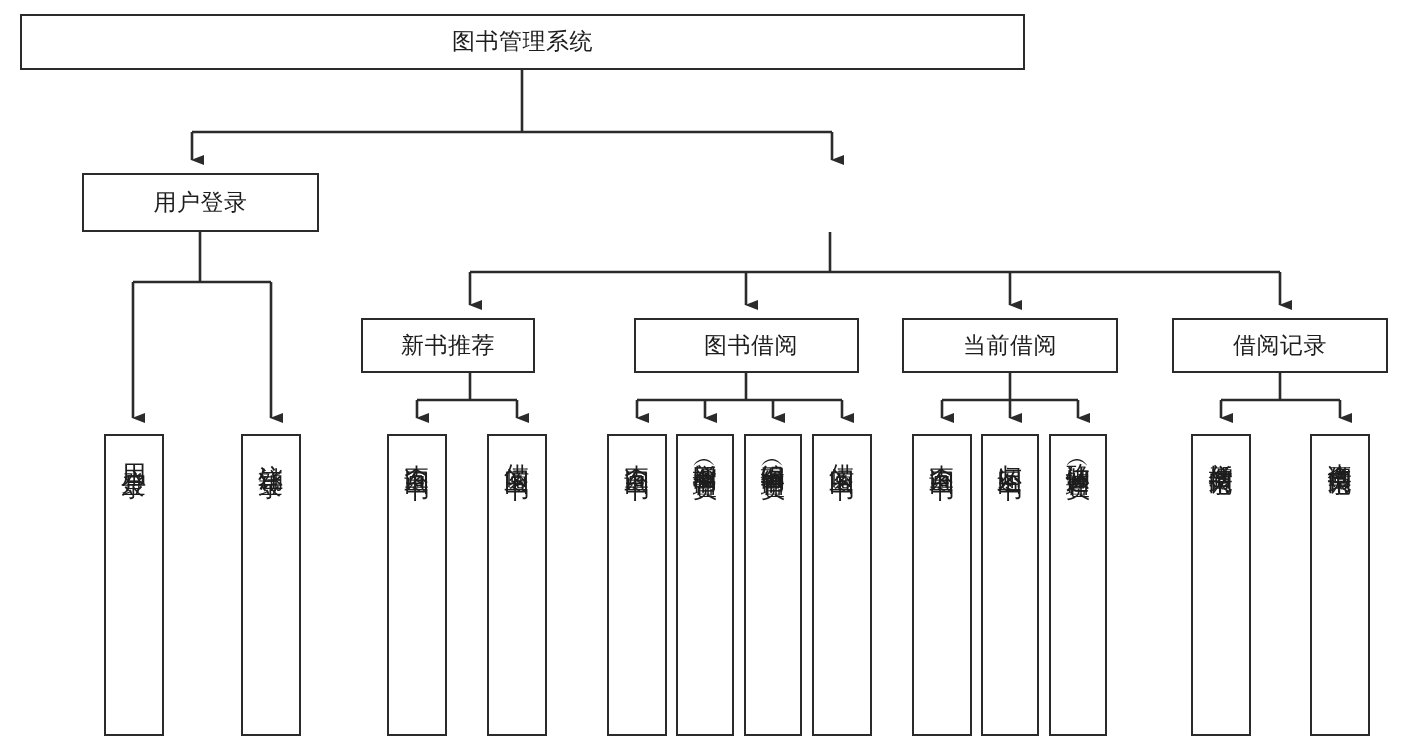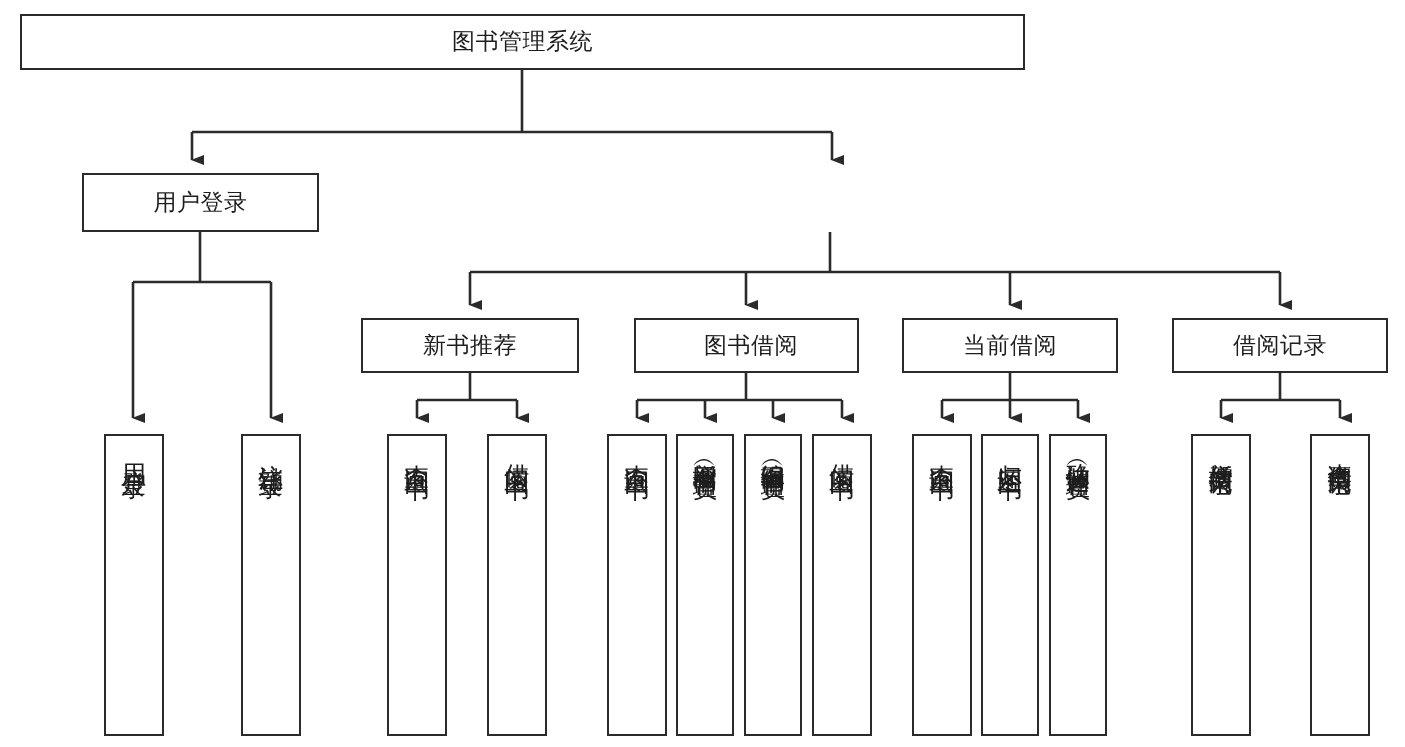--- a/index.html
+++ b/index.html
@@ -126,21 +126,21 @@
 
   <div class="node root" style="left:20px; top:14px; width:1005px; height:56px;">
     <span class="label">图书管理系统</span>
   </div>
 
   <div class="node level1" style="left:82px; top:173px; width:237px; height:59px;">
     <span class="label">用户登录</span>
   </div>
 
 
-  <div class="node level2" style="left:361px; top:318px; width:218px; height:55px;">
+  <div class="node level2" style="left:361px; top:318px; width:174px; height:55px;">
     <span class="label">新书推荐</span>
   </div>
 
   <div class="node level2" style="left:634px; top:318px; width:225px; height:55px;padding-left:9px;">
     <span class="label">图书借阅</span>
   </div>
 
   <div class="node level2" style="left:902px; top:318px; width:216px; height:55px;">
     <span class="label">当前借阅</span>
   </div>

